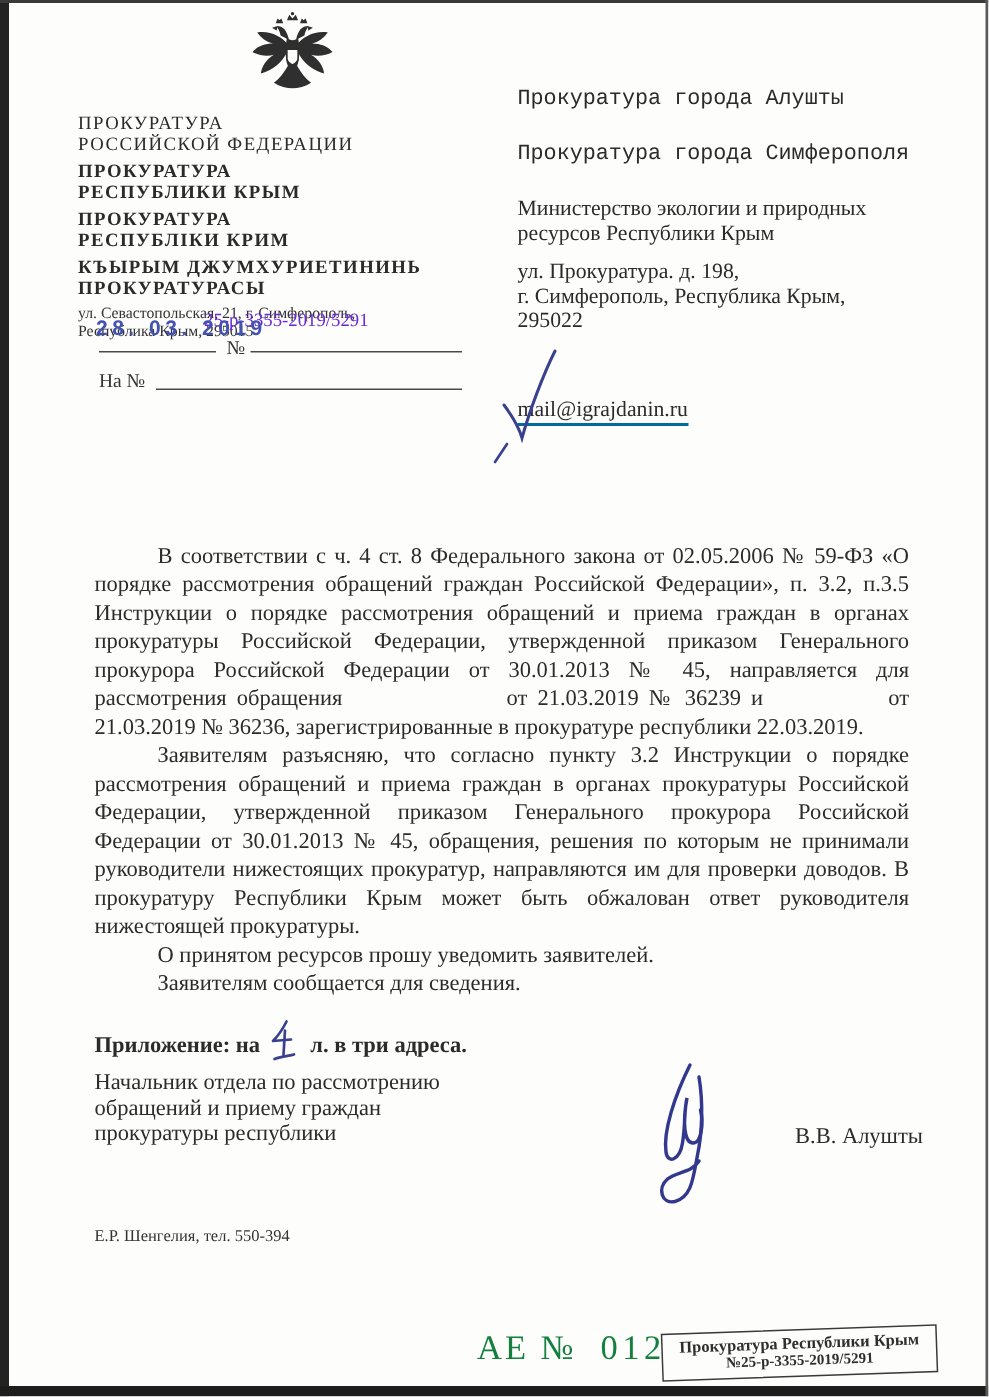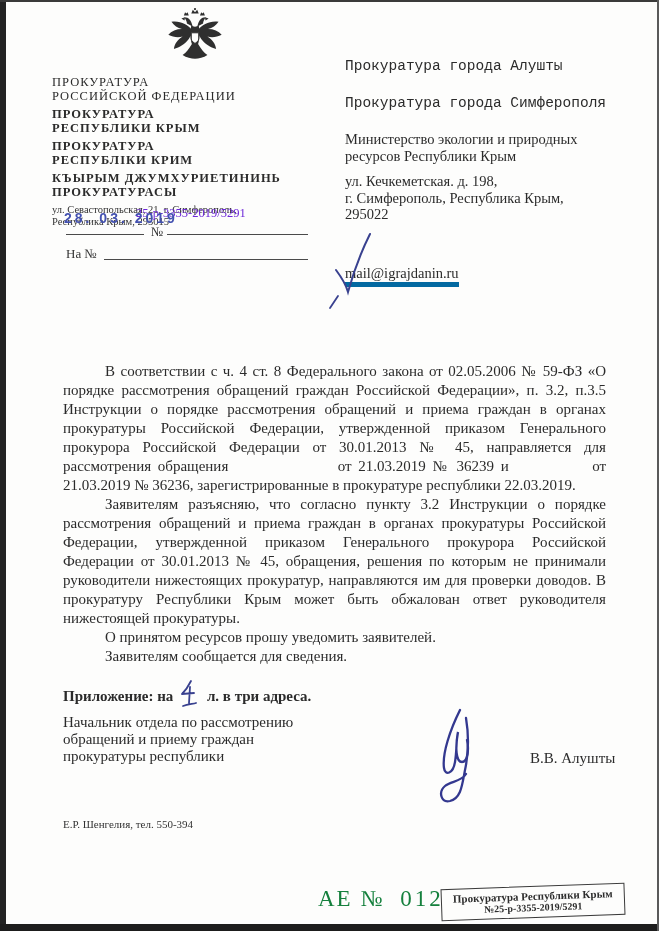--- a/index.html
+++ b/index.html
@@ -27,21 +27,21 @@
     font-family:"Liberation Sans", sans-serif; font-weight:700;
     font-size:14px; letter-spacing:3px; color:#4351b0;
   }
   .blank-line { position:absolute; border-bottom:1.3px solid #4a4a4a; height:1px; }
   .no-label  { position:absolute; font-size:13px; color:#333; }
 
   
   .recipients { position:absolute; left:345px; top:58px; width:290px; font-size:14.5px; line-height:16.5px; }
   .recip-item { margin-bottom:20px;font-family:Liberation Mono, monospace; }
   .recip-addr { margin-top:9px; }
-  .email { display:inline-block; margin-top:42px; border-bottom:5px solid #0369a1; padding-bottom:1px; }
+  .email { display:inline-block; margin-top:42px; border-bottom:2px solid #0369a1; padding-bottom:1px; }
 
   
   .mark-check { position:absolute; left:326px; top:228px; }
   .mark-tick  { position:absolute; left:327px; top:293px; }
   .sig-svg    { position:absolute; left:408px; top:702px; }
   .hand4      { display:inline-block; vertical-align:-8px; margin:0 3px; }
 
   
   .bodytext { position:absolute; left:63px; top:362px; width:543px; font-size:15px; line-height:19px; text-align:justify; }
   .para { text-indent:42px; }
@@ -115,21 +115,21 @@
   <div class="blank-line" style="left:167px; top:234px; width:141px;"></div>
   <span class="no-label" style="left:66px; top:246px;">На №</span>
   <div class="blank-line" style="left:104px; top:259px; width:204px;"></div>
 
   <div class="recipients">
     <div class="recip-item">Прокуратура города Алушты</div>
     <div class="recip-item">Прокуратура города Симферополя</div>
     <div>Министерство экологии и природных</div>
     <div>ресурсов Республики Крым</div>
     <div class="recip-addr">
-      <div>ул. Кечкеметская. д. 198,</div>
+      <div>ул. Прокуратура. д. 198,</div>
       <div>г. Симферополь, Республика Крым,</div>
       <div>295022</div>
     </div>
     <span class="email">mail@igrajdanin.ru</span>
   </div>
 
   <svg class="mark-check" width="48" height="80" viewBox="0 0 48 80">
     <path d="M10 42 C16 50 20 57 22 64 C27 46 36 22 44 6" fill="none" stroke="#39418f" stroke-width="2" stroke-linecap="round"></path>
   </svg>
   <svg class="mark-tick" width="14" height="18" viewBox="0 0 14 18">

